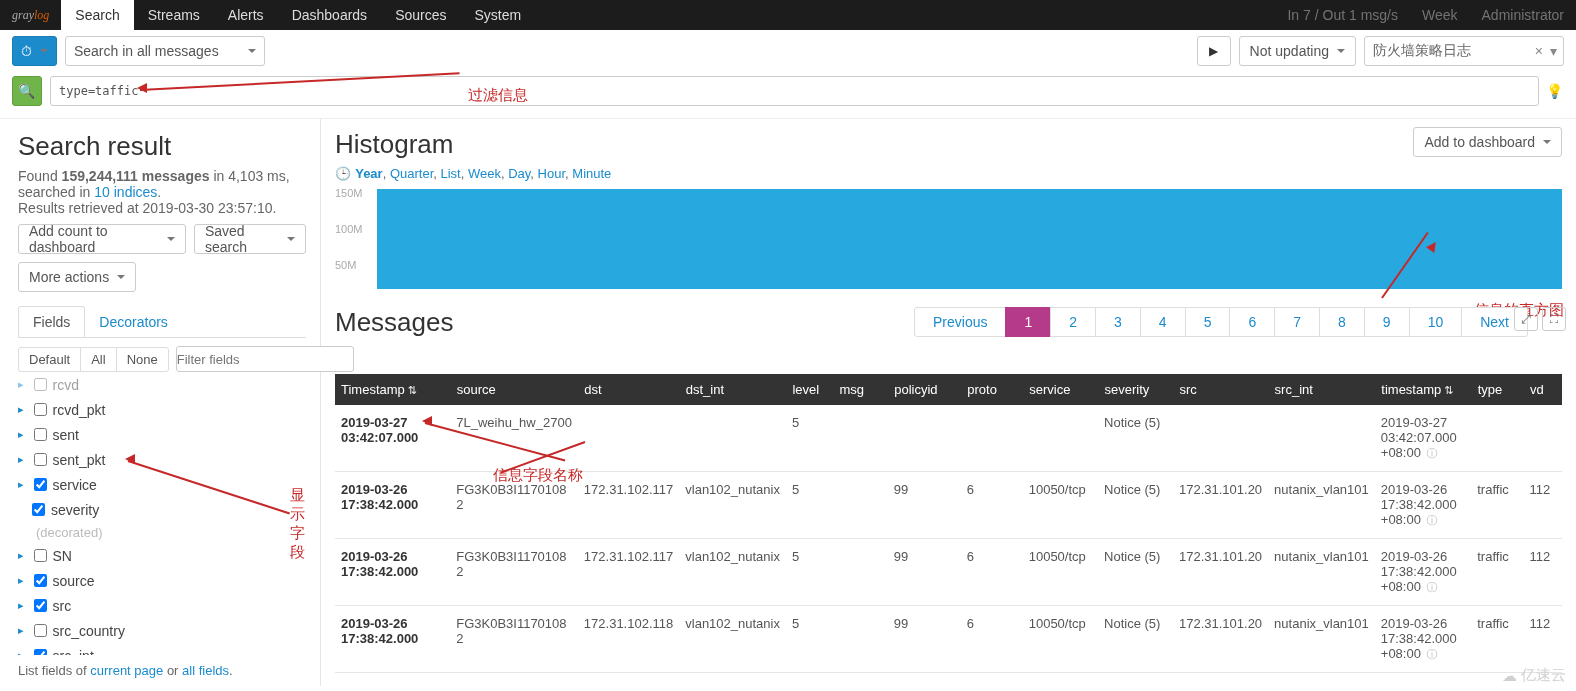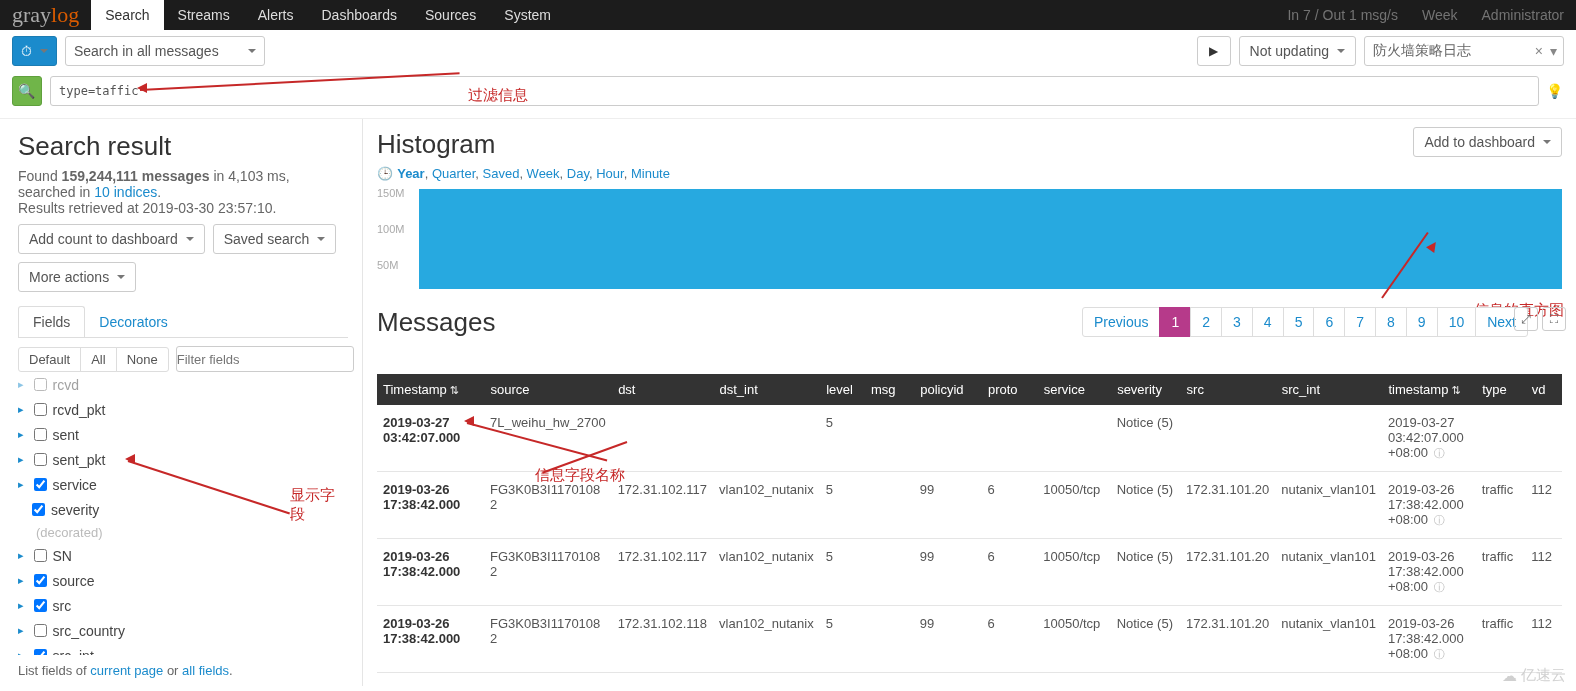--- a/index.html
+++ b/index.html
@@ -1,18 +1,18 @@
 <!DOCTYPE html>
 <html><head>
 <meta charset="utf-8">
 <style>
 html,body{margin:0;padding:0;font-family:"Helvetica Neue",Arial,sans-serif;font-size:14px;color:#333;background:#fff;width:1576px;height:691px;overflow:hidden}
 *{box-sizing:border-box}
 .topbar{background:#1c1c1c;height:30px;color:#ccc;display:flex;align-items:center;padding:0 12px}
-.brand{font-family:Georgia,serif;font-size:22px}
+.brand{font-style:italic;font-family:Georgia,serif;font-size:12px}
 .brand .g1{color:#aaa}.brand .g2{color:#d95b00}
 .topnav{display:flex;margin-left:12px}
 .topnav .ni{padding:0 14px;line-height:30px;color:#ddd}
 .topnav .ni.active{background:#fff;color:#333}
 .topright{margin-left:auto;display:flex;gap:24px;color:#737373}
 
 .tb1{padding:6px 12px;display:flex;gap:8px;align-items:center}
 .tb2{padding:4px 12px 12px;display:flex;gap:8px;align-items:center;border-bottom:1px solid #eee;position:relative}
 .btn-blue{background:#1b8bcc;border:1px solid #1b7cb3;color:#fff;border-radius:3px;height:30px;padding:0 8px;display:inline-flex;align-items:center}
 .btn-green{background:#70b549;border:1px solid #5fa03d;color:#fff;border-radius:3px;height:30px;width:30px;display:inline-flex;align-items:center;justify-content:center}
@@ -21,21 +21,21 @@
 .btn{background:#fff;border:1px solid #ccc;border-radius:3px;height:30px;padding:0 10px;display:inline-flex;align-items:center;color:#555}
 .play{font-size:12px;color:#333}
 .streamsel{border:1px solid #ccc;border-radius:3px;height:30px;padding:0 24px 0 8px;display:inline-flex;align-items:center;min-width:200px;color:#666;position:relative}
 .streamsel .x{position:absolute;right:20px;color:#888}
 .streamsel .dd{position:absolute;right:6px;color:#888}
 .qinput{flex:1;border:1px solid #ccc;border-radius:3px;height:30px;padding:0 8px;font-family:Menlo,Consolas,monospace;font-size:12px;color:#555}
 .bulb{color:#c7a600}
 .ann{color:#c62828;font-size:15px;position:absolute}
 
 .cols{display:flex;height:calc(691px - 30px - 46px - 48px)}
-.side{width:363px;border-right:1px solid #e5e5e5;padding:10px 14px 0 18px;display:flex;flex-direction:column}
+.side{width:321px;border-right:1px solid #e5e5e5;padding:10px 14px 0 18px;display:flex;flex-direction:column}
 .main{flex:1;padding:8px 14px 0 14px;display:flex;flex-direction:column;overflow:hidden}
 .h2{font-size:26px;color:#333;margin:2px 0 6px;font-weight:400}
 .link{color:#1b8bcc}
 .btnrow{display:flex;gap:8px;margin:8px 0 10px}
 .tabs{display:flex;margin-top:4px}
 .tabs .tab{padding:7px 14px;border:1px solid #ddd;border-bottom:none;border-radius:3px 3px 0 0;background:#fff;margin-right:-1px;color:#555}
 .tabs .tab.inactive{background:transparent;border-color:transparent;color:#1b8bcc}
 .subtabs{display:flex;align-items:center;padding:8px 0 6px;border-top:1px solid #ddd}
 .subtabs .s{padding:4px 10px;border:1px solid #ddd;margin-right:-1px;font-size:13px;color:#555;background:#fff}
 .finput{flex:1;margin-left:8px;border:1px solid #ccc;border-radius:3px;height:26px;padding:0 0;font-size:13px}
@@ -50,21 +50,21 @@
 .histo .addbtn{position:absolute;right:0;top:0}
 .scales{color:#1b8bcc;font-size:13px;margin-bottom:8px}
 .scales .sep{color:#666}
 .scales .tick{color:#888;margin-right:4px}
 .chartwrap{display:flex;align-items:flex-end;height:100px;padding-left:40px;position:relative;margin-top:6px;margin-bottom:10px}
 .ylabel{position:absolute;left:0;font-size:11px;color:#aaa}
 .bar{background:#27a9e0;flex:1;height:100%;margin-left:2px}
 
 .msgs{position:relative;margin-top:6px}
 .msgs .pag{position:absolute;right:34px;top:2px;display:flex}
-.pag .p{border:1px solid #ddd;padding:6px 11px;margin-left:-1px;color:#1b8bcc;font-size:14px;background:#fff}
+.pag .p{border:1px solid #ddd;padding:6px 18px;margin-left:-1px;color:#1b8bcc;font-size:14px;background:#fff}
 .pag .p.on{background:#b63a8a;color:#fff;border-color:#b63a8a}
 .pag .p.first{border-radius:3px 0 0 3px}
 .pag .p.last{border-radius:0 3px 3px 0}
 .msgs .tool{position:absolute;right:-4px;top:2px;display:flex;gap:4px}
 .msgs .tool .tb{border:1px solid #ccc;border-radius:3px;width:24px;height:24px;display:inline-flex;align-items:center;justify-content:center;color:#666;font-size:12px}
 .mtab{width:100%;border-collapse:collapse;font-size:13px;margin-top:36px}
 .mtab thead th{background:#333;color:#fff;font-weight:400;text-align:left;padding:8px 6px;border-right:1px solid #333}
 .mtab td{padding:10px 6px;border-bottom:1px solid #e5e5e5;vertical-align:top;color:#555}
 .mtab .ts{font-weight:700;color:#333}
 .sorti{opacity:.9;font-size:11px}
@@ -242,21 +242,21 @@
     </div>
   </div>
 
   <div class="main">
     <div class="histo">
       <span class="btn addbtn">
           <span>Add to dashboard</span>
           <span class="caret"></span>
         </span>
       <div class="h2">Histogram</div>
-      <div class="scales" id="scales"><span class="tick">🕒</span><span style="font-weight: 700;">Year</span><span class="sep">, </span><span>Quarter</span><span class="sep">, </span><span>Saved</span><span class="sep">, </span><span>Week</span><span class="sep">, </span><span>Day</span><span class="sep">, </span><span>Hour</span><span class="sep">, </span><span>Minute</span></div>
+      <div class="scales" id="scales"><span class="tick">🕒</span><span style="font-weight: 700;">Year</span><span class="sep">, </span><span>Quarter</span><span class="sep">, </span><span>List</span><span class="sep">, </span><span>Week</span><span class="sep">, </span><span>Day</span><span class="sep">, </span><span>Hour</span><span class="sep">, </span><span>Minute</span></div>
       <div class="chartwrap">
         <span class="ylabel" style="top:-2px">150M</span>
         <span class="ylabel" style="top:34px">100M</span>
         <span class="ylabel" style="top:70px">50M</span>
         <div class="bar"></div>
       </div>
       <div class="ar" style="right:100px;top:120px;width:80px;height:80px">
         <div class="ar-line" style="left:0;top:50px;width:80px;transform:rotate(-55deg)"></div>
         <div class="ar-head" style="left:46px;top:-6px;transform:rotate(125deg)"></div>
       </div>

